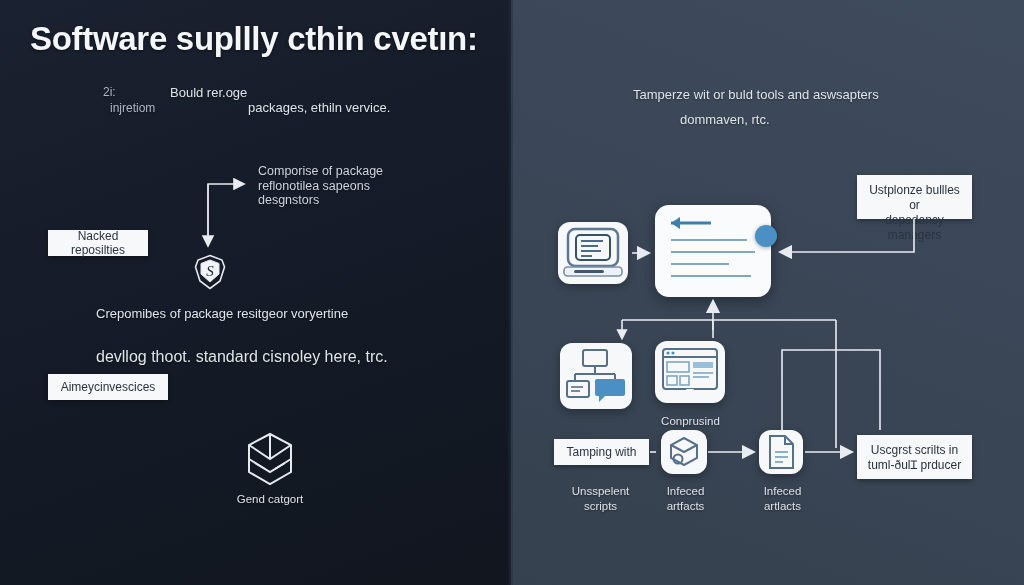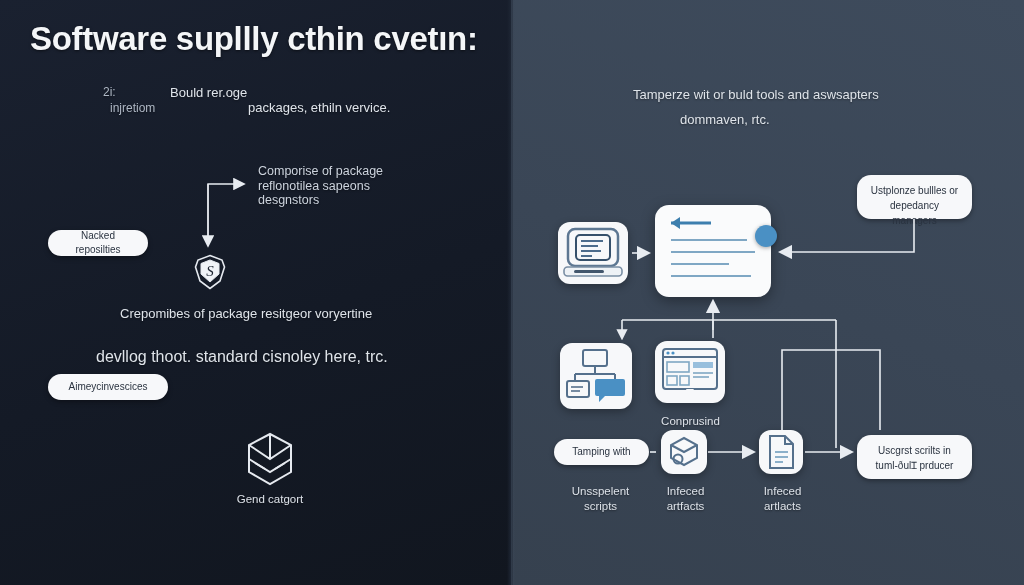--- a/index.html
+++ b/index.html
@@ -52,22 +52,22 @@
     text-shadow: 0 1px 2px rgba(0,0,0,.4);
   }
   .ftext.dim { color: #aeb7c4; }
   .ftext.bright { color: #dfe4ea; }
 
   
   .chip {
     position: absolute;
     background: #f7f8fa;
     color: #2a3340;
-    font-size: 10px;
-    border-radius: 14px;
+    font-size: 12px;
+    border-radius: 0;
     display: flex; align-items: center; justify-content: center;
     padding: 0 10px;
     box-shadow: 0 2px 5px rgba(0,0,0,.35);
     text-align: center;
     line-height: 14px;
   }
   .chip.two { line-height: 15px; display:block; padding-top:8px; }
 
   
   .tile {
@@ -118,21 +118,21 @@
   <div class="ftext bright" style="left:170px; top:84px;  font-size:13px;">Bould rer.oge</div>
   <div class="ftext bright" style="left:248px; top:99px;  font-size:13px;">packages, ethiln vervice.</div>
 
   <div class="ftext" style="left:258px; top:163px;">Comporise of package</div>
   <div class="ftext" style="left:258px; top:178px;">reflonotilea sapeons</div>
   <div class="ftext" style="left:258px; top:192px;">desgnstors</div>
 
   <div class="chip" style="left:48px; top:230px; width:100px; height:26px;">Nacked reposilties</div>
   <div class="chip" style="left:48px; top:374px; width:120px; height:26px;">Aimeycinvescices</div>
 
-  <div class="ftext bright" style="left:96px; top:305px; font-size:13px;margin-left:24px;">Crepomibes of package resitgeor voryertine</div>
+  <div class="ftext bright" style="left:96px; top:305px; font-size:13px;">Crepomibes of package resitgeor voryertine</div>
   <div class="ftext bright" style="left:96px; top:348px; font-size:16px;">devllog thoot. standard cisnoley here, trc.</div>
 
   <div class="cap" style="left:200px; top:492px; width:140px;">Gend catgort</div>
 
   <div class="ftext bright" style="left:633px; top:86px; font-size:13px;">Tamperze wit or buld tools and aswsapters</div>
   <div class="ftext bright" style="left:680px; top:111px; font-size:13px;">dommaven, rtc.</div>
 
   <div class="chip two" style="left:857px; top:175px; width:115px; height:44px;">
     <div>Ustplonze bullles or</div>
     <div>depedancy managers</div>

